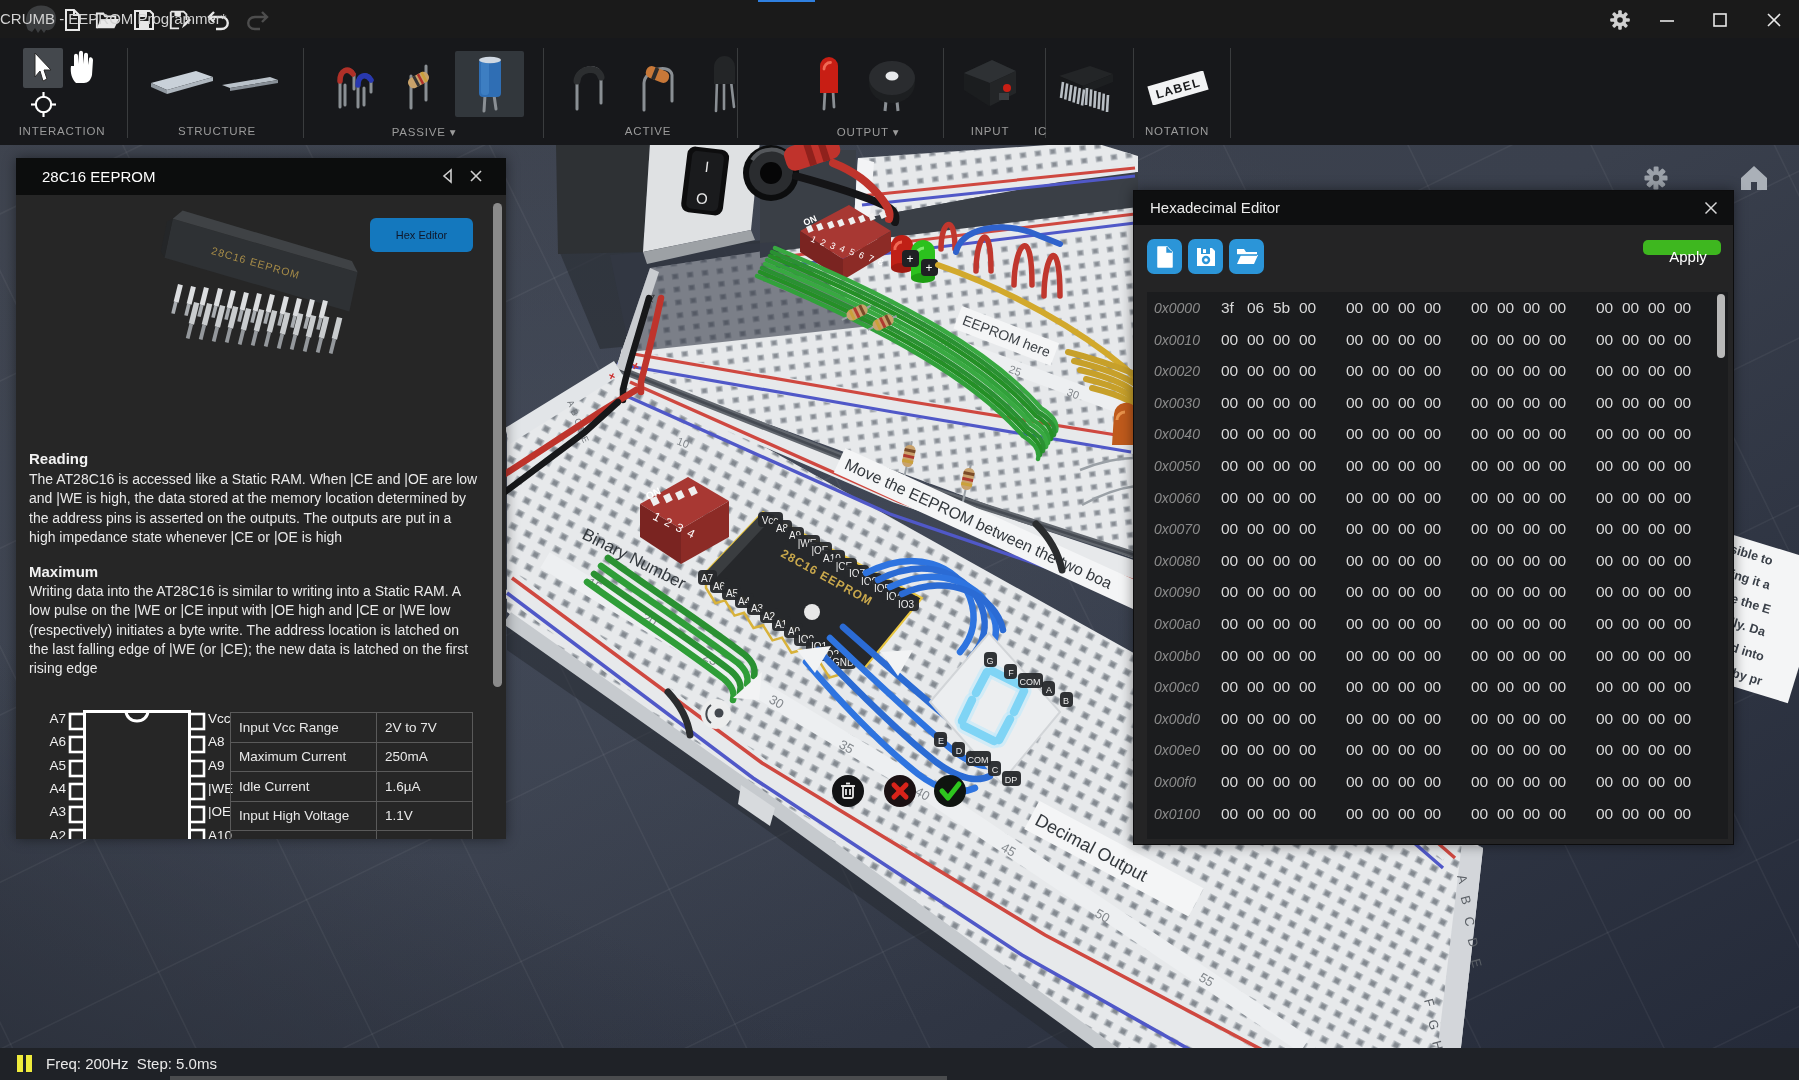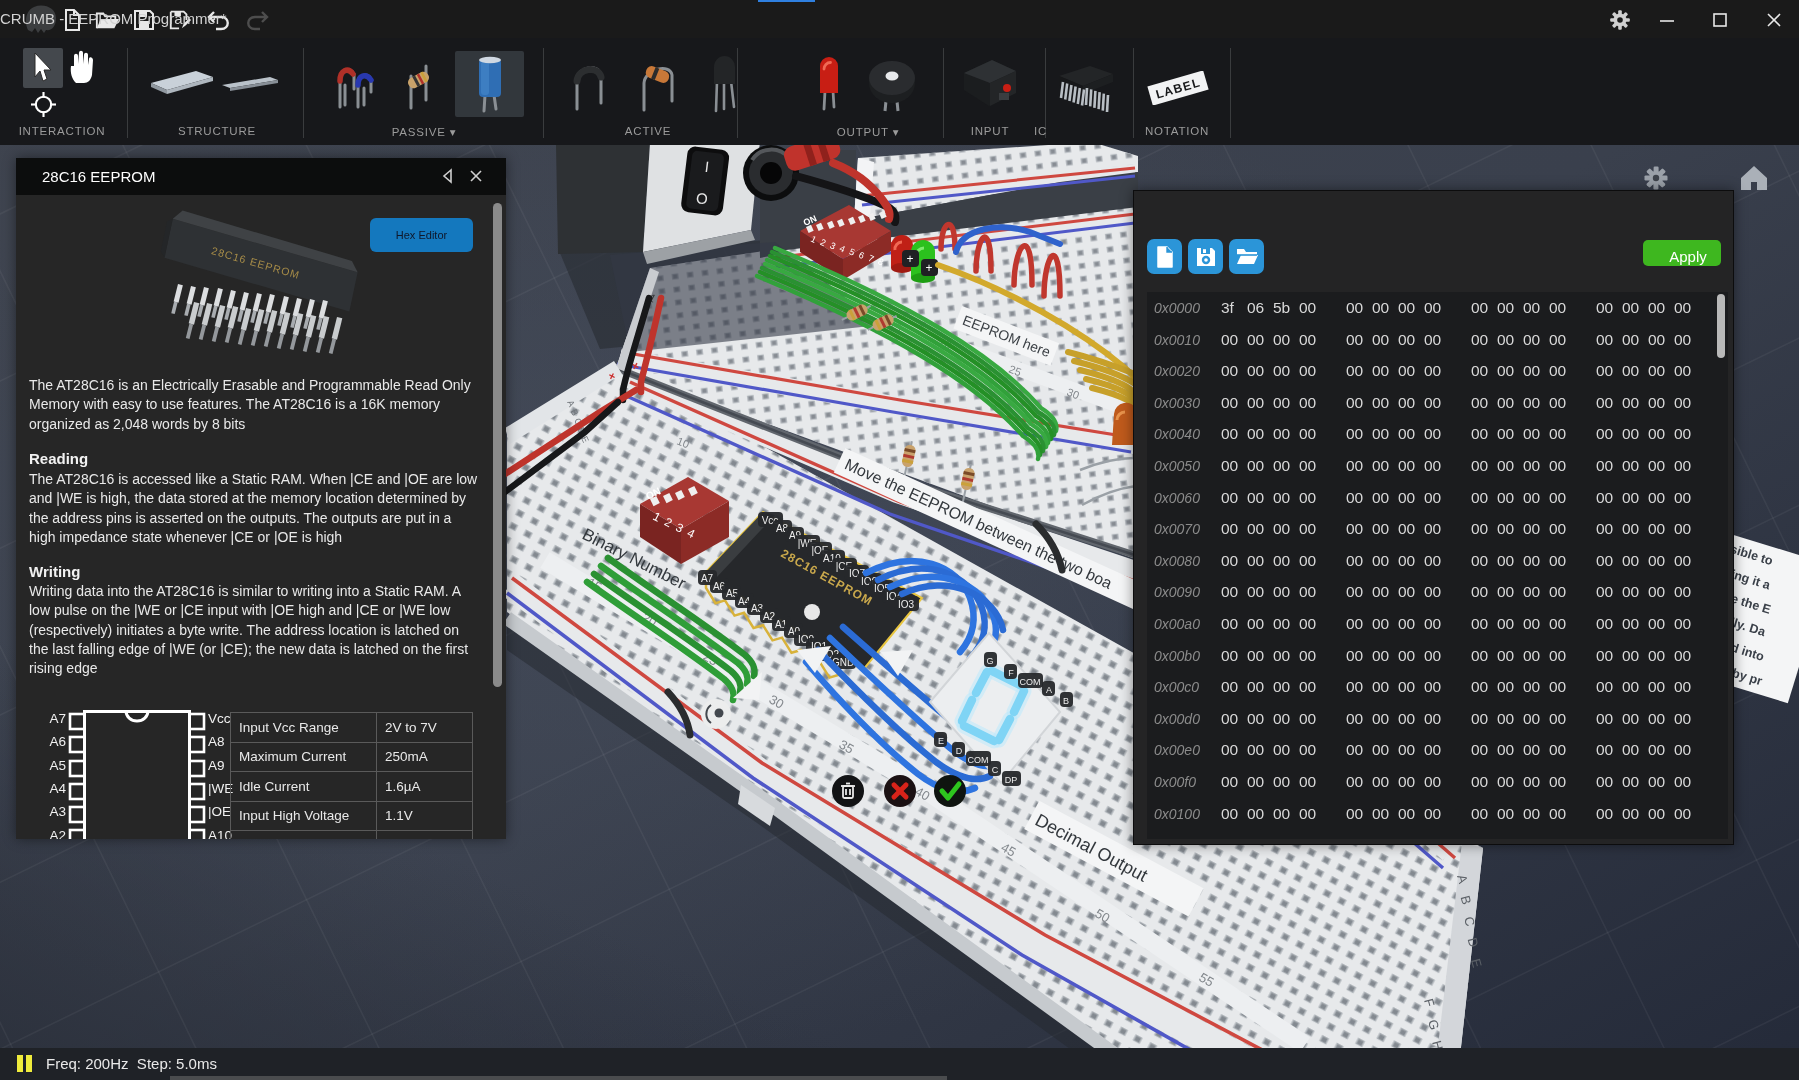--- a/index.html
+++ b/index.html
@@ -14,21 +14,21 @@
 .hexbtn { position:absolute; left:354px; top:60px; width:103px; height:34px; background:#1478be; border-radius:6px; color:#0f172a; font-size:11px; text-align:center; line-height:34px; }
 .lptxt { position:absolute; left:13px; width:460px; font-size:14px; line-height:19.3px; color:#e9e9e9; }
 .lphead { position:absolute; left:13px; font-size:15px; font-weight:bold; color:#f2f2f2; }
 .lptab { position:absolute; left:214px; top:554px; width:243px; border-collapse:collapse; font-size:13.5px; color:#e9e9e9; }
 .lptab td { border:1px solid #5a5a5a; height:29.5px; padding:0 8px; }
 .lptab td:first-child { width:146px; }
 .lptab td:last-child { text-align:left; }
 .hp { position:absolute; left:1133px; top:190px; width:601px; height:655px; background:#242425; z-index:5; border:1px solid #0c0c0d; box-shadow:0 0 12px rgba(0,0,0,0.45); }
 .hph { position:absolute; left:0; top:0; width:100%; height:34px; background:#0e0f10; color:#ececec; font-size:15px; line-height:34px; }
 .hbtn { position:absolute; top:48px; width:35px; height:35px; background:#2b95d8; border-radius:7px; display:flex; align-items:center; justify-content:center; }
-.applybtn { position:absolute; right:12px; top:49px; width:78px; height:26px; background:#3eb71f; border-radius:5px; color:#fff; font-size:15px; text-align:center; line-height:33px;padding-left:12px; }
+.applybtn { position:absolute; right:12px; top:49px; width:78px; height:15px; background:#3eb71f; border-radius:5px; color:#fff; font-size:15px; text-align:center; line-height:33px;padding-left:12px; }
 .hgrid { position:absolute; left:13px; top:101px; width:581px; height:547px; background:#1b1c1e; overflow:hidden; }
 .hrow { position:relative; height:31.6px; line-height:31.6px; white-space:nowrap; }
 
 .haddr { display:inline-block; width:46px; margin-left:7px; font-size:14px; font-style:italic; color:#8b8b8b; }
 .hg { display:inline-block; margin-left:21px; }
 .hb { display:inline-block; width:26px; font-size:15.5px; color:#d9d9d9; }
 .hsb { position:absolute; right:3px; top:2px; width:8px; height:64px; background:#b9b9b9; border-radius:4px; }
 .sb { position:absolute; left:0; top:1048px; width:1799px; height:32px; background:#1f2227; z-index:10; }
 </style></head>
 <body>
@@ -753,24 +753,23 @@
       </g>
       <g transform="translate(176,106) rotate(14)">
         <rect x="0" y="0" width="5.5" height="22" fill="#c9ccce"></rect>
         <rect x="0.8" y="22" width="3.8" height="15" fill="#94989c"></rect>
       </g>
       <g transform="translate(189,107) rotate(14)">
         <rect x="0" y="0" width="5.5" height="22" fill="#c9ccce"></rect>
         <rect x="0.8" y="22" width="3.8" height="15" fill="#94989c"></rect>
       </g>
  </svg>
- <div class="lptxt" style="top:218px">The AT28C16 is an Electrically Erasable and Programmable Read Only<br>Memory with easy to use features. The AT28C16 is a 16K memory<br>organized as 2,048 words by 8 bits</div>
  <div class="lphead" style="top:292px">Reading</div>
  <div class="lptxt" style="top:312px">The AT28C16 is accessed like a Static RAM. When |CE and |OE are low<br>and |WE is high, the data stored at the memory location determined by<br>the address pins is asserted on the outputs. The outputs are put in a<br>high impedance state whenever |CE or |OE is high</div>
- <div class="lphead" style="top:405px">Writing</div>
+ <div class="lphead" style="top:405px">Maximum</div>
  <div class="lptxt" style="top:424px">Writing data into the AT28C16 is similar to writing into a Static RAM. A<br>low pulse on the |WE or |CE input with |OE high and |CE or |WE low<br>(respectively) initiates a byte write. The address location is latched on<br>the last falling edge of |WE (or |CE); the new data is latched on the first<br>rising edge</div>
  <div style="position:absolute;left:16px;top:550px;width:210px;height:131px">
    <div style="position:absolute;left:0;top:3px;width:34px;text-align:right;font-size:13.5px;color:#f0f0f0">A7</div>
       <div style="position:absolute;left:0;top:26px;width:34px;text-align:right;font-size:13.5px;color:#f0f0f0">A6</div>
       <div style="position:absolute;left:0;top:50px;width:34px;text-align:right;font-size:13.5px;color:#f0f0f0">A5</div>
       <div style="position:absolute;left:0;top:73px;width:34px;text-align:right;font-size:13.5px;color:#f0f0f0">A4</div>
       <div style="position:absolute;left:0;top:96px;width:34px;text-align:right;font-size:13.5px;color:#f0f0f0">A3</div>
       <div style="position:absolute;left:0;top:120px;width:34px;text-align:right;font-size:13.5px;color:#f0f0f0">A2</div>
       <div style="position:absolute;left:176px;top:3px;font-size:13.5px;color:#f0f0f0">Vcc</div>
       <div style="position:absolute;left:176px;top:26px;font-size:13.5px;color:#f0f0f0">A8</div>
@@ -815,20 +814,28 @@
         </tr>
         <tr>
           <td>&nbsp;</td>
           <td></td>
         </tr>
       </tbody>
     </table>
 </div>
 
 <div class="hp">
+ <div class="hph"><span style="margin-left:16px">Hexadecimal Editor</span>
+  <svg style="position:absolute;right:14px;top:9px" width="16" height="16" viewBox="0 0 16 16">
+        <g stroke="#d8d8d8" stroke-width="1.5">
+          <line x1="2.5" y1="2.5" x2="13.5" y2="13.5"></line>
+          <line x1="13.5" y1="2.5" x2="2.5" y2="13.5"></line>
+        </g>
+      </svg>
+ </div>
  <div class="hbtn" style="left:13px">
       <svg width="20" height="22" viewBox="0 0 20 22">
         <path d="M3,1 L12,1 L17,6 L17,21 L3,21 Z M12,1 L12,6 L17,6" fill="#fff" stroke="#fff" stroke-width="1.5" stroke-linejoin="round"></path>
         <path d="M12,1 L12,6 L17,6 L12,1" fill="#2b95d8"></path>
         <path d="M12,1 L12,6 L17,6" fill="none" stroke="#2b95d8" stroke-width="1.4"></path>
       </svg>
     </div>
  <div class="hbtn" style="left:54px">
       <svg width="20" height="20" viewBox="0 0 20 20">
         <path d="M1,1 L16,1 L19,4 L19,19 L1,19 Z" fill="#fff"></path>

